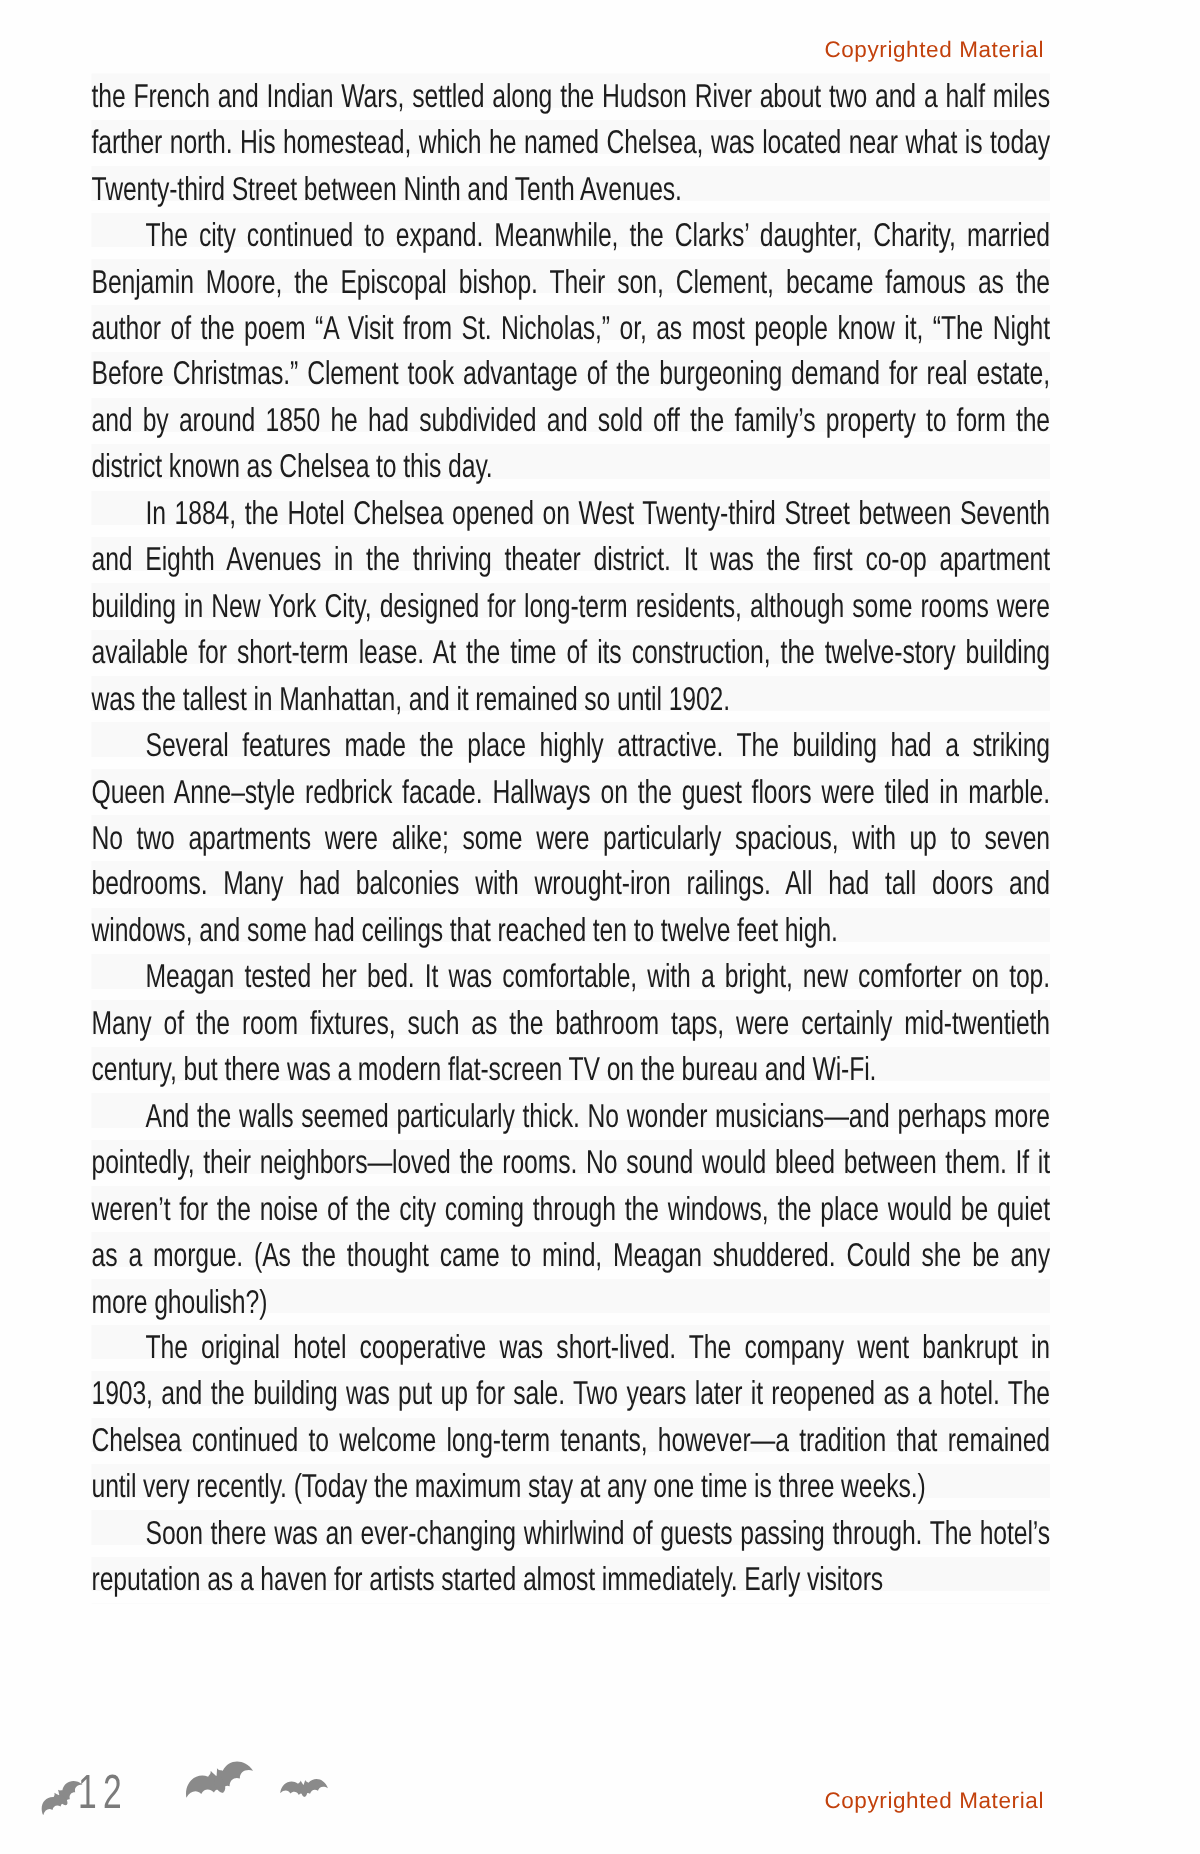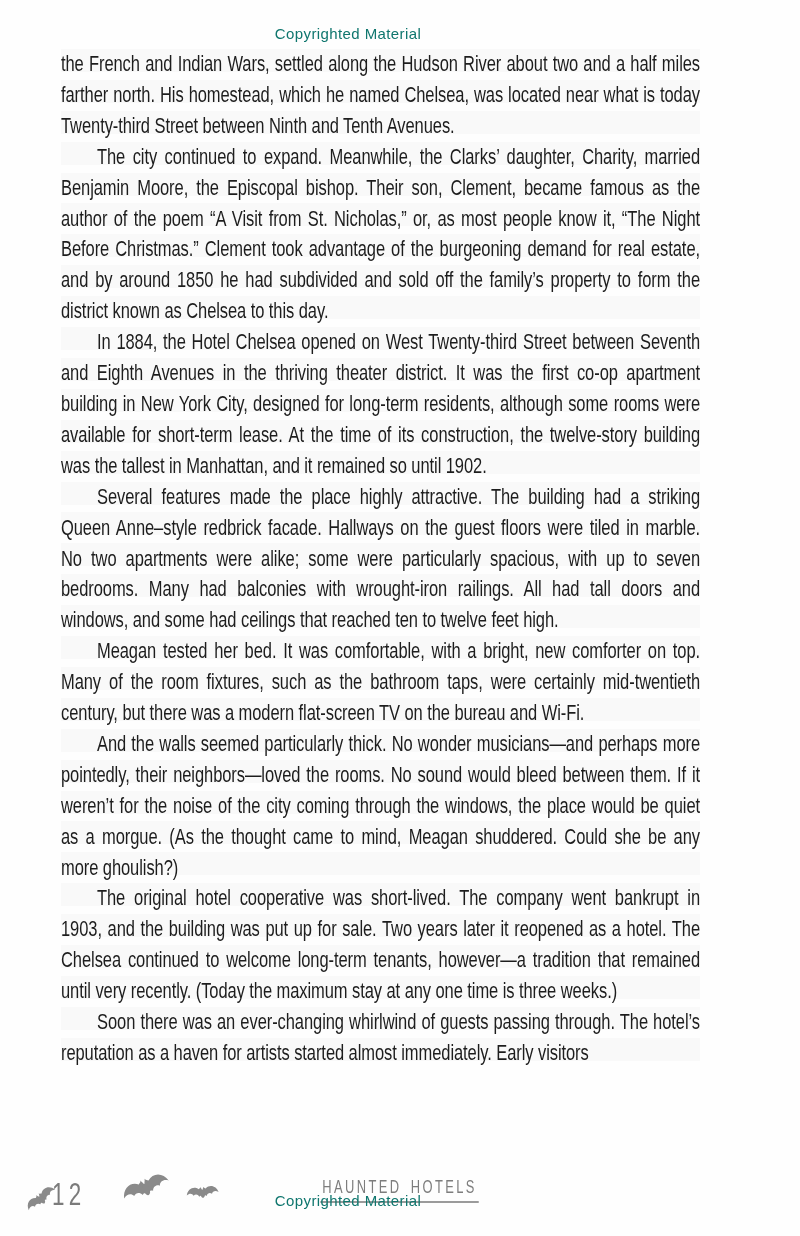--- a/index.html
+++ b/index.html
@@ -18,22 +18,22 @@
     position: absolute;
     inset: 0;
     background: #fefefe;
   }
 
   
   .notice {
     position: absolute;
     left: 0;
     width: 696px;
-    text-align: center;
-    color: #0f766e;
+    text-align: right;
+    color: #c2410c;
     font-size: 15px;
     letter-spacing: 0.4px;
   }
   .notice.top    { top: 25px; }
   .notice.bottom { top: 1192px; z-index: 3; }
 
   
   .text-wrap {
     position: absolute;
     left: 61px;
@@ -120,19 +120,16 @@
       <g id="bat" fill="#8a8a8a">
         <path d="M32 8 C31 5 30 4 29 1 C28 4 26.5 3.5 25 5 C16 -3 3 2 0 15 C6 10.5 11.5 12 13.5 17 C17.5 13.5 22.5 15 24.5 20 C27.5 17 30.5 18.5 32 23.5 C33.5 18.5 36.5 17 39.5 20 C41.5 15 46.5 13.5 50.5 17 C52.5 12 58 10.5 64 15 C61 2 48 -3 39 5 C37.5 3.5 36 4 35 1 C34 4 33 5 32 8 Z"></path>
         <ellipse cx="32" cy="15" rx="4.2" ry="8"></ellipse>
       </g>
     </defs>
     <use href="#bat" transform="translate(24,44) rotate(-38) scale(0.52)"></use>
     <use href="#bat" transform="translate(120,28) rotate(-22) scale(0.75)"></use>
     <use href="#bat" transform="translate(186,28) rotate(-6) scale(0.5)"></use>
   </svg>
 
-  <div class="footer-title-row">
-    <span class="footer-title">HAUNTED HOTELS</span>
-  </div>
 
   <div class="notice bottom">Copyrighted Material</div>
 
 </div>
 
 </body></html>

